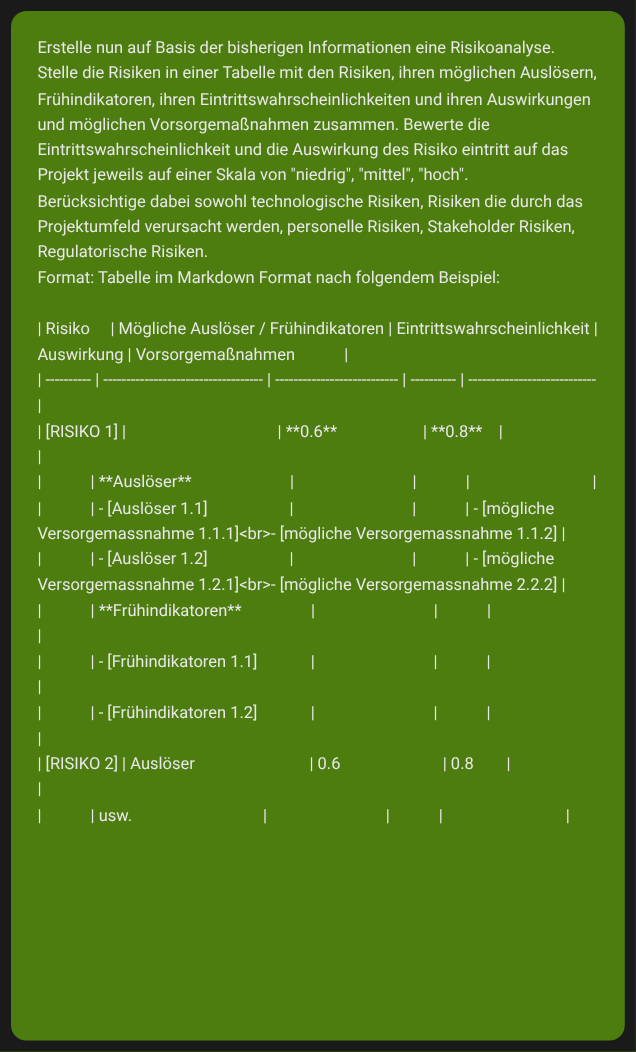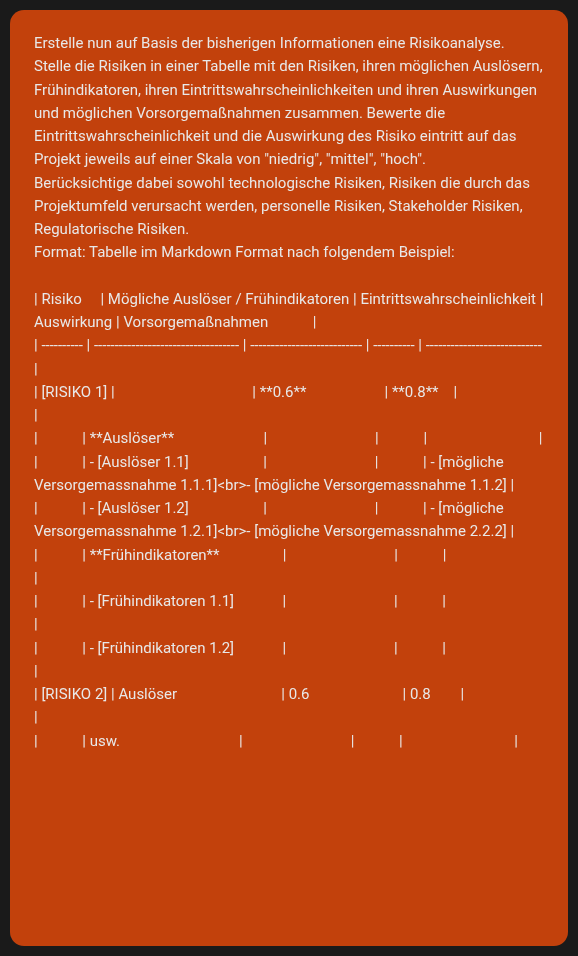--- a/index.html
+++ b/index.html
@@ -9,21 +9,21 @@
     }
     body {
       background-color: #1a1a1a;
       font-family: -apple-system, BlinkMacSystemFont, "Segoe UI", Roboto, Helvetica, Arial, sans-serif;
       width: 578px;
       height: 956px;
       padding: 10px;
       overflow: hidden;
     }
     .message-container {
-      background-color: #c2410c;
+      background-color: #4d7c0f;
       border-radius: 14px;
       padding: 22px 24px;
       color: #e8e8e8;
       font-size: 15px;
       line-height: 1.55;
       white-space: pre-wrap;
       word-wrap: break-word;
       height: 100%;
       overflow: hidden;
     }

